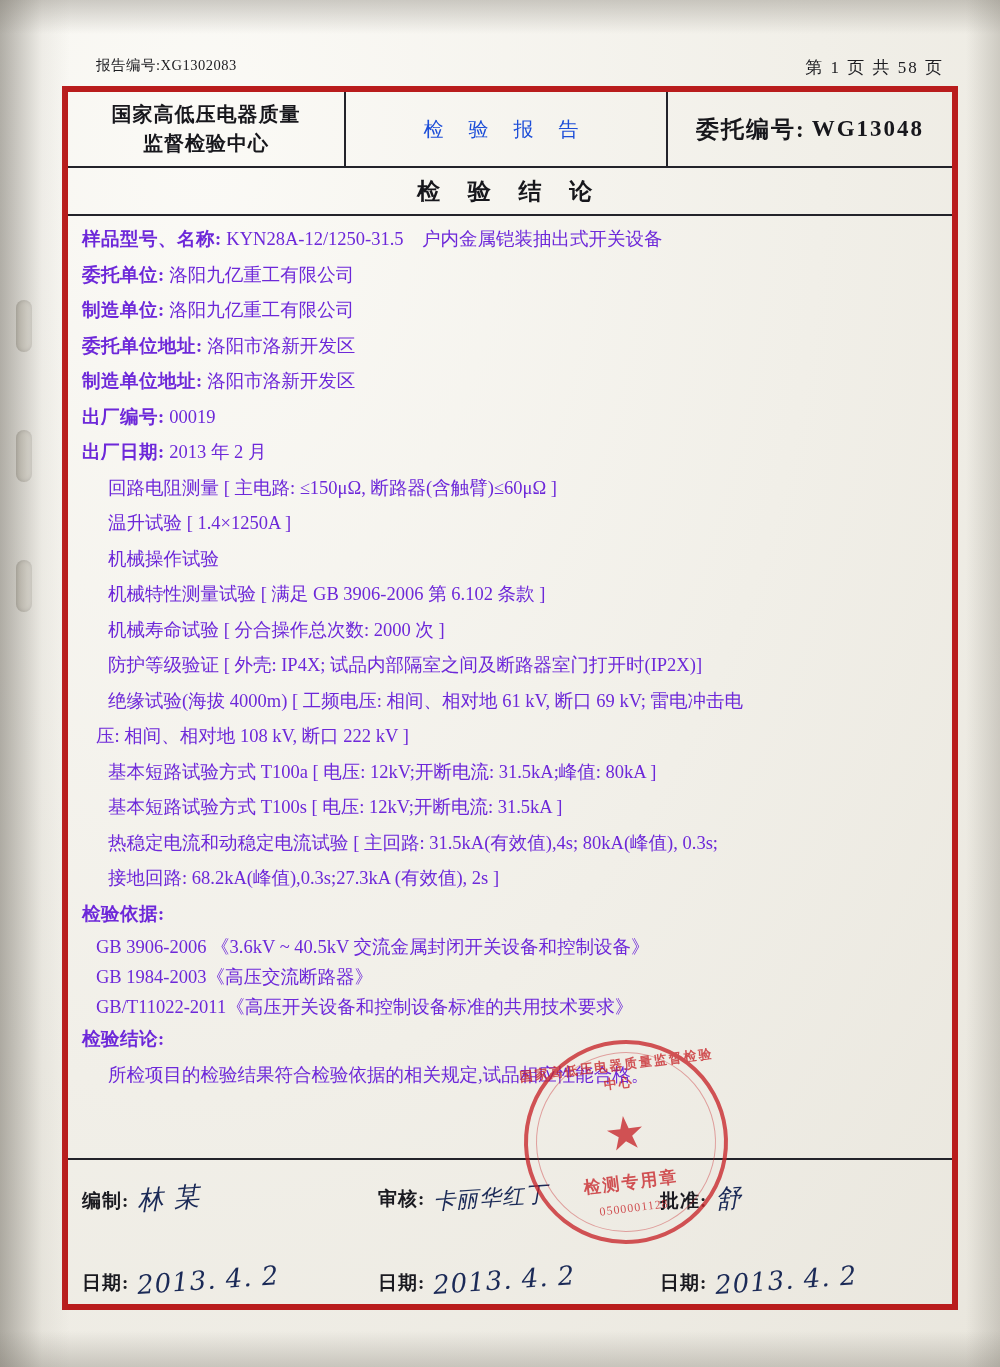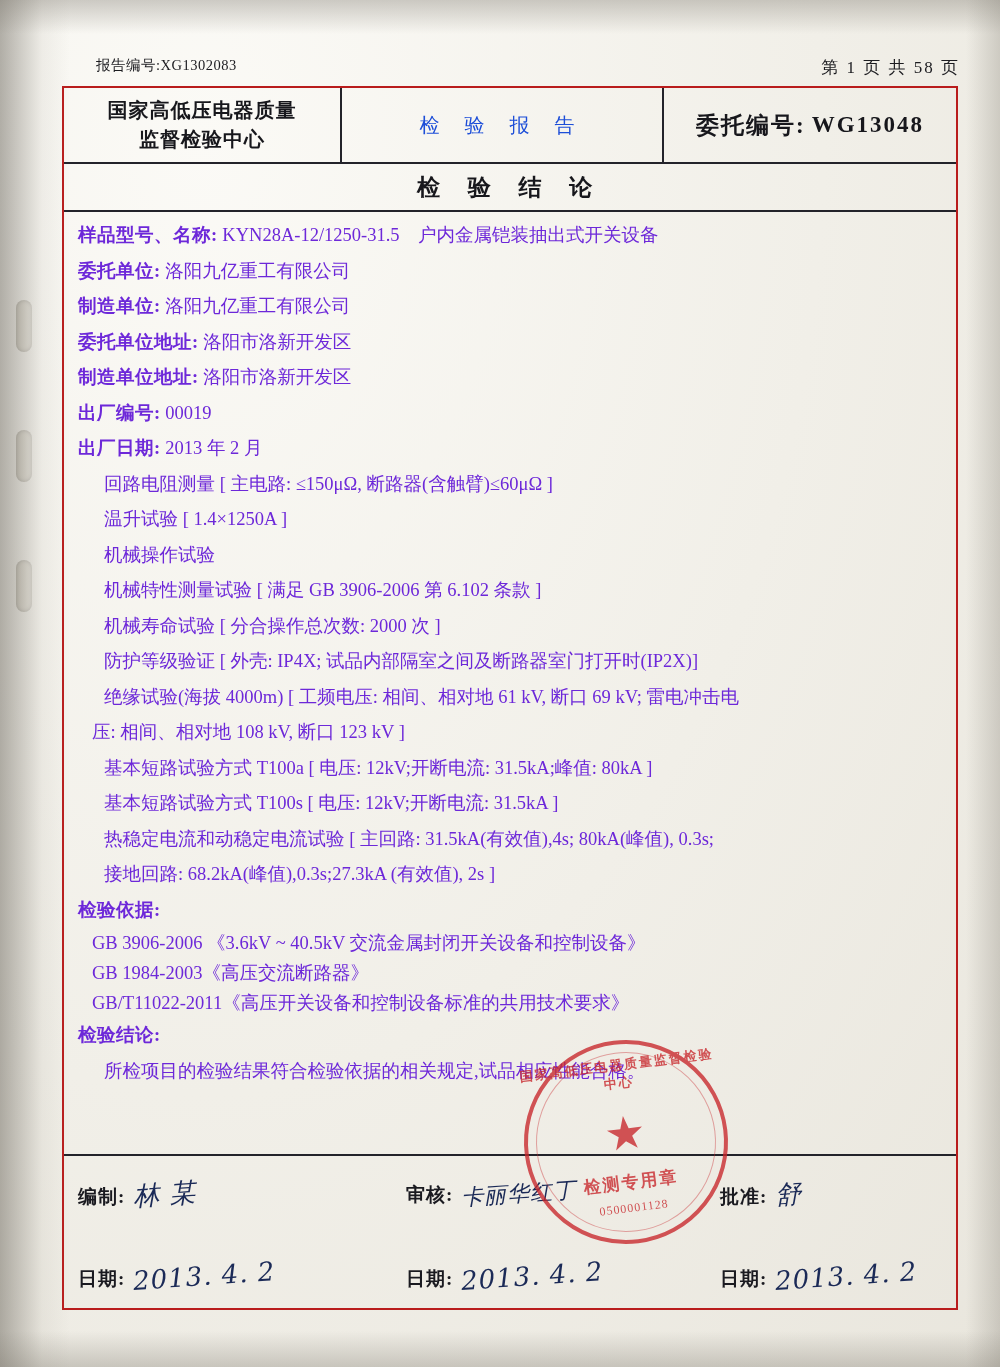--- a/index.html
+++ b/index.html
@@ -58,41 +58,41 @@
     border-radius: 8px;
     background: linear-gradient(to right, #cdc9bd, #efece4);
     box-shadow: inset 0 0 4px rgba(0,0,0,0.25);
     opacity: .75;
   }
 
   
   .topline {
     position: absolute;
     left: 96px;
-    right: 40px;
+    right: 56px;
     top: 56px;
     display: flex;
     justify-content: space-between;
     font-size: 14.5px;
     color: #1c1c20;
     letter-spacing: .5px;
   }
   .topline .right {
     font-size: 17px;
     letter-spacing: 2px;
   }
 
   
   .frame {
     position: absolute;
     left: 62px;
     top: 86px;
     width: 896px;
     height: 1224px;
-    border: 2px solid #b91c1c;
+    border: 6px solid #b91c1c;
     box-sizing: border-box;
   }
   .row-head {
     display: flex;
     height: 74px;
     border-bottom: 2px solid #23232a;
   }
   .cell-org {
     width: 276px;
     border-right: 2px solid #23232a;
@@ -169,21 +169,20 @@
   .sig {
     position: relative;
     height: 100%;
   }
   .sig-row {
     display: flex;
     height: 56px;
     align-items: center;
     padding-left: 14px;
     box-sizing: border-box;
-    gap: 32px;
   }
   .sig-item {
     display: flex;
     align-items: baseline;
   }
   .sig-label {
     font-size: 19px;
     font-weight: bold;
     letter-spacing: 1px;
     color: #1a1a20;
@@ -317,21 +316,21 @@
         <span class="val">2013 年 2 月</span>
       </div>
 
       <div class="line indent">回路电阻测量 [ 主电路: ≤150μΩ, 断路器(含触臂)≤60μΩ ]</div>
       <div class="line indent">温升试验 [ 1.4×1250A ]</div>
       <div class="line indent">机械操作试验</div>
       <div class="line indent">机械特性测量试验 [ 满足 GB 3906-2006 第 6.102 条款 ]</div>
       <div class="line indent">机械寿命试验 [ 分合操作总次数: 2000 次 ]</div>
       <div class="line indent">防护等级验证 [ 外壳: IP4X; 试品内部隔室之间及断路器室门打开时(IP2X)]</div>
       <div class="line indent">绝缘试验(海拔 4000m) [ 工频电压: 相间、相对地 61 kV, 断口 69 kV; 雷电冲击电</div>
-      <div class="line indent2">压: 相间、相对地 108 kV, 断口 123 kV ]</div>
+      <div class="line indent2">压: 相间、相对地 108 kV, 断口 222 kV ]</div>
       <div class="line indent">基本短路试验方式 T100a [ 电压: 12kV;开断电流: 31.5kA;峰值: 80kA ]</div>
       <div class="line indent">基本短路试验方式 T100s [ 电压: 12kV;开断电流: 31.5kA ]</div>
       <div class="line indent">热稳定电流和动稳定电流试验 [ 主回路: 31.5kA(有效值),4s; 80kA(峰值), 0.3s;</div>
       <div class="line indent">接地回路: 68.2kA(峰值),0.3s;27.3kA (有效值), 2s ]</div>
 
       <div class="line">
         <span class="lbl">检验依据:</span>
       </div>
       <div class="line indent2" style="line-height:30px">GB 3906-2006 《3.6kV ~ 40.5kV 交流金属封闭开关设备和控制设备》</div>
       <div class="line indent2" style="line-height:30px">GB 1984-2003《高压交流断路器》</div>

